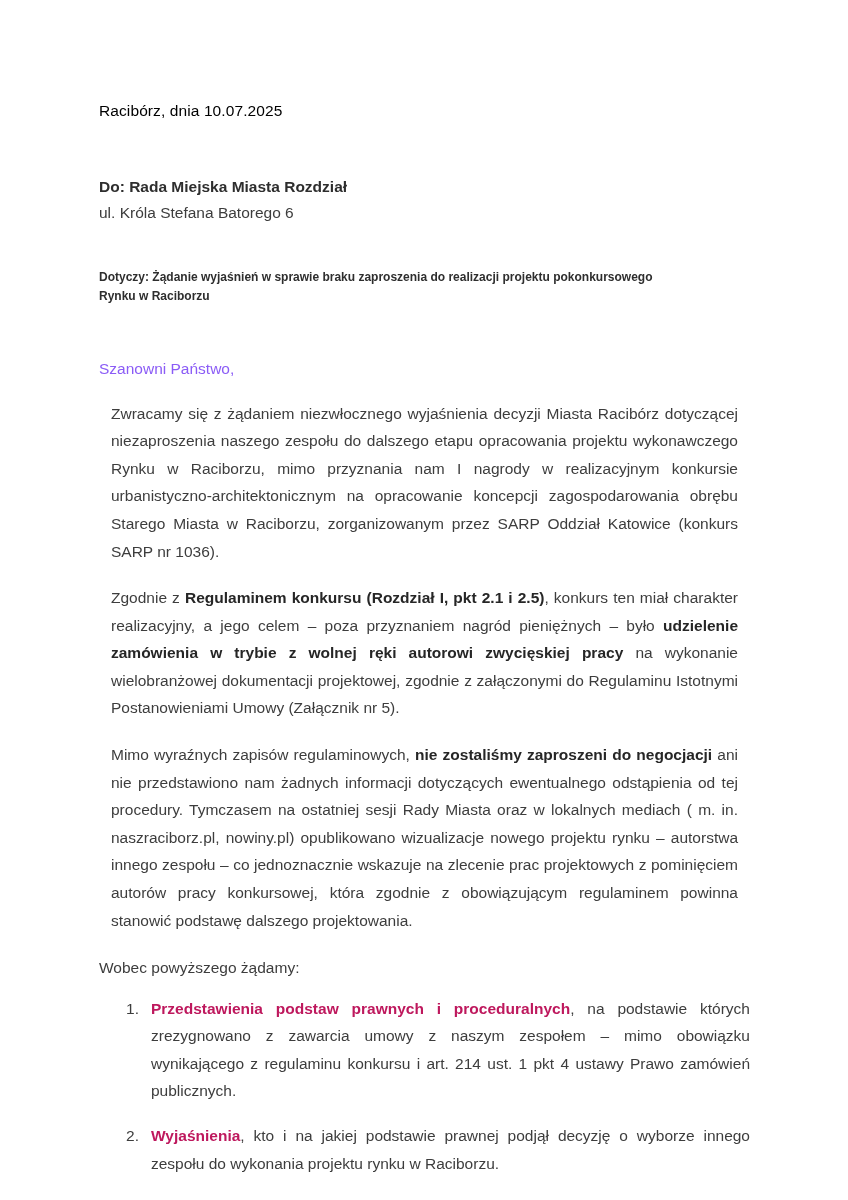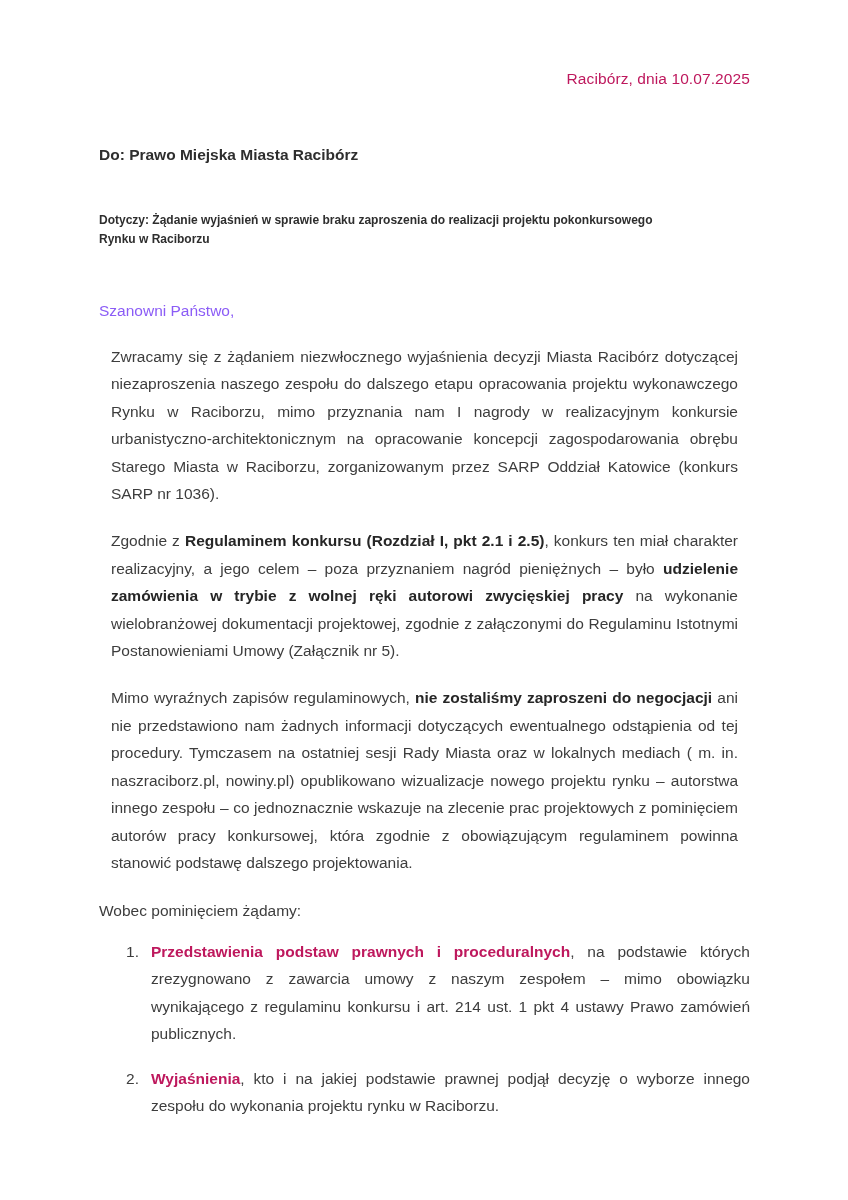--- a/index.html
+++ b/index.html
@@ -20,25 +20,24 @@
     box-sizing: border-box;
   }
   .content {
     position: absolute;
     left: 99px;
     top: 0;
     width: 651px;
   }
 
   .date-line {
-    text-align: right;
     font-size: 15.5px;
     line-height: 1.45;
-    padding-top: 68px;
-    color: #be185d;
+    padding-top: 100px;
+    color: #000000;
     letter-spacing: 0.1px;
   }
 
   .addressee {
     margin-top: 52px;
     font-size: 15.5px;
     line-height: 1.62;
     color: #3d3d3d;
   }
   .addressee .to-line {
@@ -121,34 +120,35 @@
 </style>
 </head>
 <body>
 
 <div class="page">
   <div class="content">
 
     <div class="date-line">Racibórz, dnia 10.07.2025</div>
 
     <div class="addressee">
-      <div class="to-line">Do: Prawo Miejska Miasta Racibórz</div>
+      <div class="to-line">Do: Rada Miejska Miasta Rozdział</div>
+      <div>ul. Króla Stefana Batorego 6</div>
     </div>
 
     <div class="subject">Dotyczy: Żądanie wyjaśnień w sprawie braku zaproszenia do realizacji projektu pokonkursowego Rynku w Raciborzu</div>
 
     <div class="salutation">Szanowni Państwo,</div>
 
     <div>
       <p class="body-par">Zwracamy się z żądaniem niezwłocznego wyjaśnienia decyzji Miasta Racibórz dotyczącej niezaproszenia naszego zespołu do dalszego etapu opracowania projektu wykonawczego Rynku w Raciborzu, mimo przyznania nam I nagrody w realizacyjnym konkursie urbanistyczno-architektonicznym na opracowanie koncepcji zagospodarowania obrębu Starego Miasta w Raciborzu, zorganizowanym przez SARP Oddział Katowice (konkurs SARP nr 1036).</p>
       <p class="body-par">Zgodnie z <b>Regulaminem konkursu (Rozdział I, pkt 2.1 i 2.5)</b>, konkurs ten miał charakter realizacyjny, a jego celem – poza przyznaniem nagród pieniężnych – było <b>udzielenie zamówienia w trybie z wolnej ręki autorowi zwycięskiej pracy</b> na wykonanie wielobranżowej dokumentacji projektowej, zgodnie z załączonymi do Regulaminu Istotnymi Postanowieniami Umowy (Załącznik nr 5).</p>
       <p class="body-par">Mimo wyraźnych zapisów regulaminowych, <b>nie zostaliśmy zaproszeni do negocjacji</b> ani nie przedstawiono nam żadnych informacji dotyczących ewentualnego odstąpienia od tej procedury. Tymczasem na ostatniej sesji Rady Miasta oraz w lokalnych mediach ( m. in. naszraciborz.pl, nowiny.pl) opublikowano wizualizacje nowego projektu rynku – autorstwa innego zespołu – co jednoznacznie wskazuje na zlecenie prac projektowych z pominięciem autorów pracy konkursowej, która zgodnie z obowiązującym regulaminem powinna stanowić podstawę dalszego projektowania.</p>
     </div>
 
-    <div class="demands-intro">Wobec pominięciem żądamy:</div>
+    <div class="demands-intro">Wobec powyższego żądamy:</div>
 
     <ol class="demands">
       <li><b>Przedstawienia podstaw prawnych i proceduralnych</b>, na podstawie których zrezygnowano z zawarcia umowy z naszym zespołem – mimo obowiązku wynikającego z regulaminu konkursu i art. 214 ust. 1 pkt 4 ustawy Prawo zamówień publicznych.</li>
       <li><b>Wyjaśnienia</b>, kto i na jakiej podstawie prawnej podjął decyzję o wyborze innego zespołu do wykonania projektu rynku w Raciborzu.</li>
 
     </ol>
 
   </div>
 </div>
 

